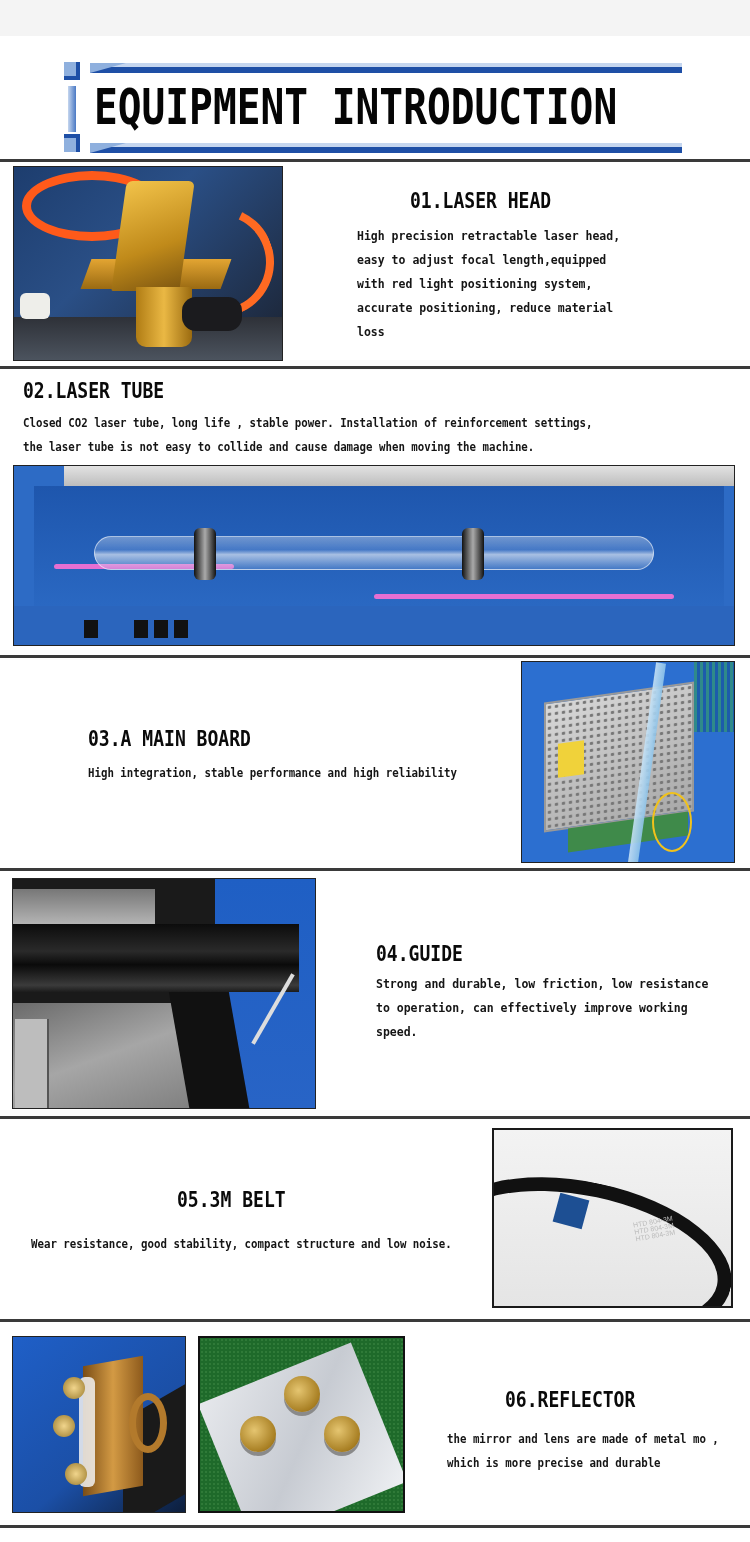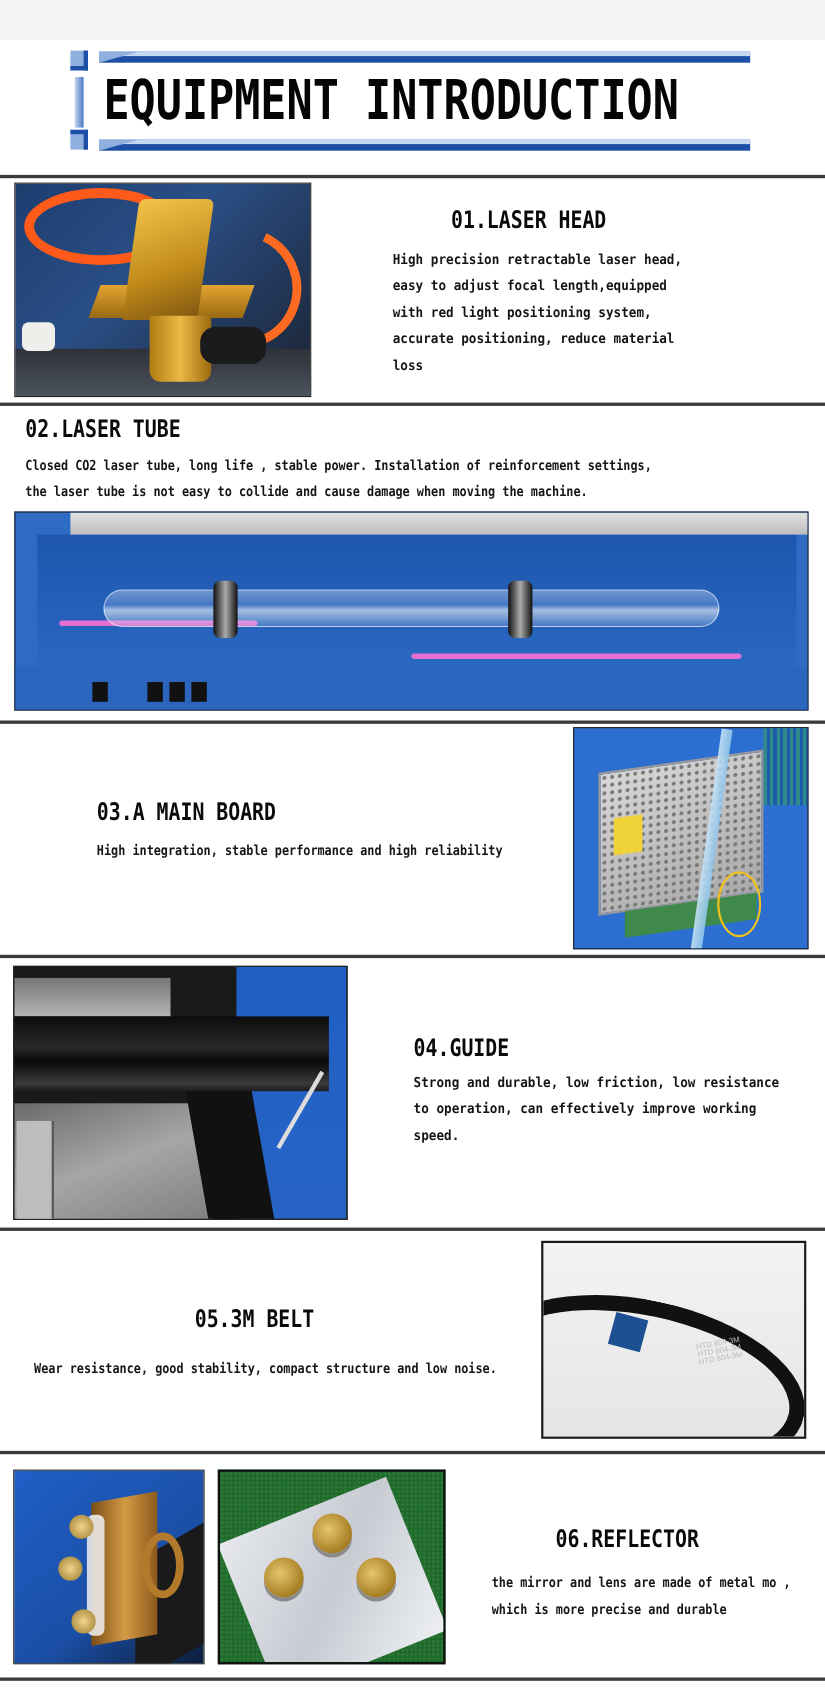--- a/index.html
+++ b/index.html
@@ -1,18 +1,18 @@
 <!DOCTYPE html>
 <html><head>
 <meta charset="utf-8">
 <style>
   * { box-sizing: border-box; margin: 0; padding: 0; }
   body { width: 750px; height: 1542px; background: #ffffff; font-family: "DejaVu Sans Mono", monospace; color: #111; position: relative; overflow: hidden; }
   .topband { position: absolute; left: 0; top: 0; width: 750px; height: 36px; background: #f4f4f4; }
-  .banner { position: absolute; left: 64px; top: 44px; width: 618px; height: 96px; text-align: right; }
+  .banner { position: absolute; left: 64px; top: 60px; width: 618px; height: 96px; text-align: right; }
   .bar { position: absolute; left: 26px; right: 0; height: 10px; background: #1e4fa6; }
   .bar::before { content: ""; position: absolute; left: 0; top: 0; right: 0; height: 4px; background: #c5d6ef; }
   .bar.top { top: 3px; }
   .bar.bottom { top: 83px; }
   .bar .wedge { position: absolute; left: 0; top: 0; width: 0; height: 0; border-top: 10px solid #8fb0de; border-right: 36px solid transparent; }
   .bracket { position: absolute; left: 0; width: 16px; background: #8fb0de; }
   .bracket.tl { top: 2px; height: 18px; border-right: 4px solid #1e4fa6; border-bottom: 4px solid #1e4fa6; }
   .bracket.mid { top: 26px; height: 46px; width: 8px; left: 4px; background: linear-gradient(90deg,#c5d6ef,#4a79c4); }
   .bracket.bl { top: 74px; height: 18px; border-right: 4px solid #1e4fa6; border-top: 4px solid #1e4fa6; }
   .banner-title { position: absolute; left: 30px; top: 20px; font-family: "DejaVu Sans Mono", monospace; font-weight: bold; font-size: 50px; letter-spacing: 0px; transform: scaleX(0.79); transform-origin: left top; color: #050505; line-height: 54px; white-space: nowrap; }

